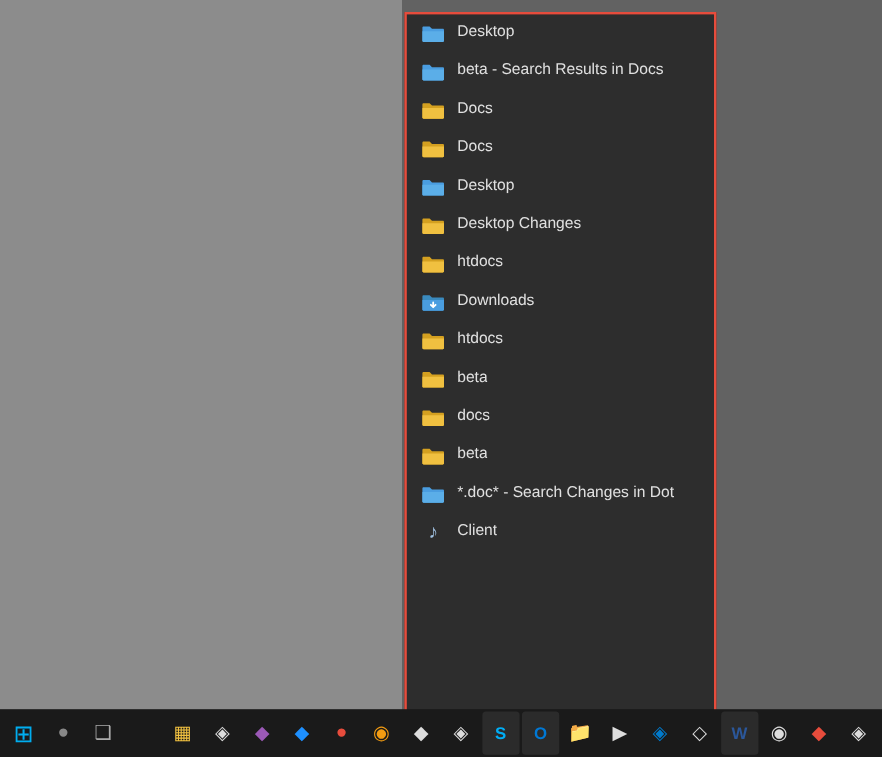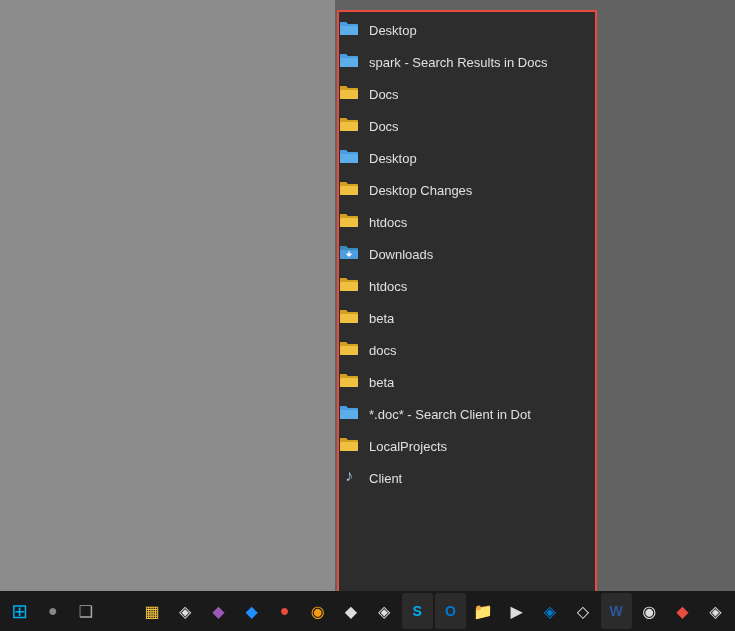--- a/index.html
+++ b/index.html
@@ -51,22 +51,22 @@
     .dropdown-panel::-webkit-scrollbar-track {
       background: #2d2d2d;
     }
     .dropdown-panel::-webkit-scrollbar-thumb {
       background: #555;
       border-radius: 4px;
     }
 
     .dropdown-item {
       display: flex;
-      align-items: flex-end;
-      padding: 6px 0;
+      align-items: flex-start;
+      padding: 6px 12px;
       cursor: pointer;
       color: #e0e0e0;
       font-size: 13px;
       min-height: 32px;
     }
 
     .dropdown-item .folder-icon {
       width: 20px;
       height: 20px;
       margin-right: 10px;
@@ -133,21 +133,21 @@
       </div>
       <span class="item-label">Desktop</span>
     </div>
     <div class="dropdown-item">
       <div class="folder-icon">
         <svg class="folder-svg" viewBox="0 0 20 16" fill="none" xmlns="http://www.w3.org/2000/svg">
       <path d="M1 3C1 2.44772 1.44772 2 2 2H7L9 4H18C18.5523 4 19 4.44772 19 5V14C19 14.5523 18.5523 15 18 15H2C1.44772 15 1 14.5523 1 14V3Z" fill="#4a9de0"></path>
       <path d="M1 6H19V14C19 14.5523 18.5523 15 18 15H2C1.44772 15 1 14.5523 1 14V6Z" fill="#5baee8"></path>
     </svg>
       </div>
-      <span class="item-label">spark - Search Results in Docs</span>
+      <span class="item-label">beta - Search Results in Docs</span>
     </div>
     <div class="dropdown-item">
       <div class="folder-icon">
         <svg class="folder-svg" viewBox="0 0 20 16" fill="none" xmlns="http://www.w3.org/2000/svg">
       <path d="M1 3C1 2.44772 1.44772 2 2 2H7L9 4H18C18.5523 4 19 4.44772 19 5V14C19 14.5523 18.5523 15 18 15H2C1.44772 15 1 14.5523 1 14V3Z" fill="#d4a020"></path>
       <path d="M1 6H19V14C19 14.5523 18.5523 15 18 15H2C1.44772 15 1 14.5523 1 14V6Z" fill="#f0c040"></path>
     </svg>
       </div>
       <span class="item-label">Docs</span>
     </div>
@@ -233,30 +233,21 @@
       </div>
       <span class="item-label">beta</span>
     </div>
     <div class="dropdown-item">
       <div class="folder-icon">
         <svg class="folder-svg" viewBox="0 0 20 16" fill="none" xmlns="http://www.w3.org/2000/svg">
       <path d="M1 3C1 2.44772 1.44772 2 2 2H7L9 4H18C18.5523 4 19 4.44772 19 5V14C19 14.5523 18.5523 15 18 15H2C1.44772 15 1 14.5523 1 14V3Z" fill="#4a9de0"></path>
       <path d="M1 6H19V14C19 14.5523 18.5523 15 18 15H2C1.44772 15 1 14.5523 1 14V6Z" fill="#5baee8"></path>
     </svg>
       </div>
-      <span class="item-label">*.doc* - Search Client in Dot</span>
-    </div>
-    <div class="dropdown-item">
-      <div class="folder-icon">
-        <svg class="folder-svg" viewBox="0 0 20 16" fill="none" xmlns="http://www.w3.org/2000/svg">
-      <path d="M1 3C1 2.44772 1.44772 2 2 2H7L9 4H18C18.5523 4 19 4.44772 19 5V14C19 14.5523 18.5523 15 18 15H2C1.44772 15 1 14.5523 1 14V3Z" fill="#d4a020"></path>
-      <path d="M1 6H19V14C19 14.5523 18.5523 15 18 15H2C1.44772 15 1 14.5523 1 14V6Z" fill="#f0c040"></path>
-    </svg>
-      </div>
-      <span class="item-label">LocalProjects</span>
+      <span class="item-label">*.doc* - Search Changes in Dot</span>
     </div>
     <div class="dropdown-item">
       <div class="folder-icon">
         <span style="color:#a0c0e0; font-size:16px;">♪</span>
       </div>
       <span class="item-label">Client</span>
     </div>
   </div>
 
 <div class="taskbar" id="taskbar">

